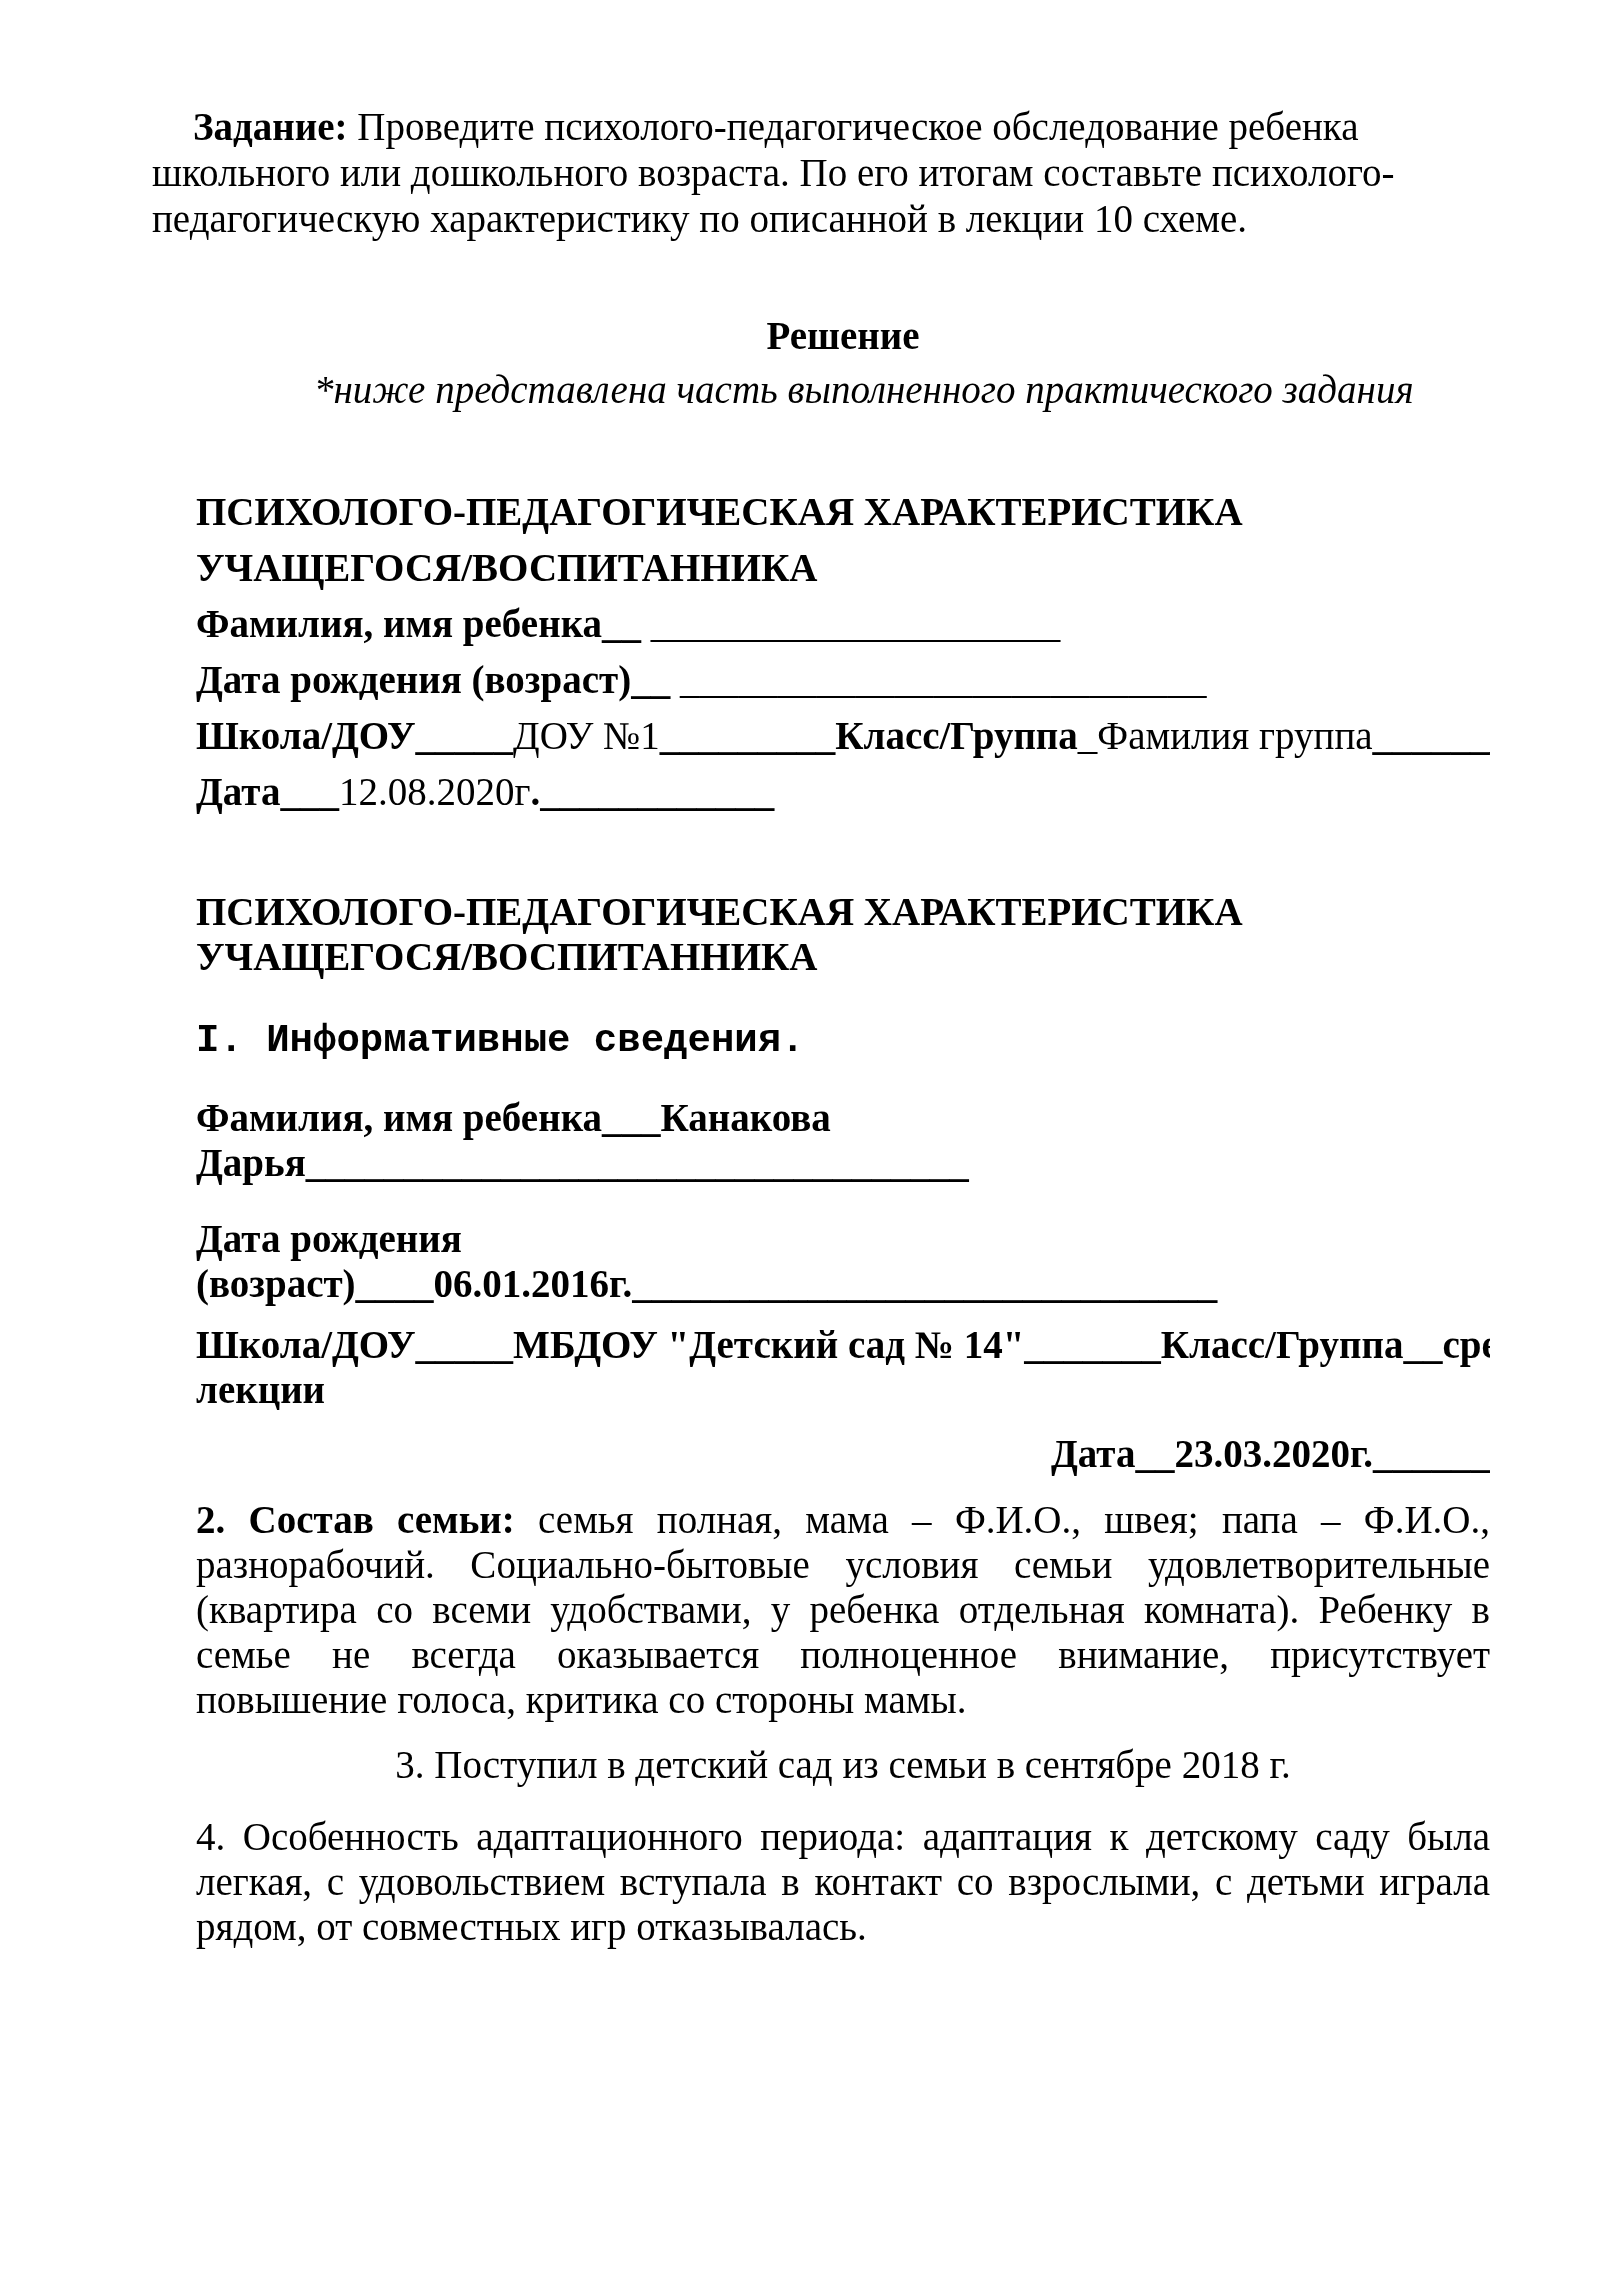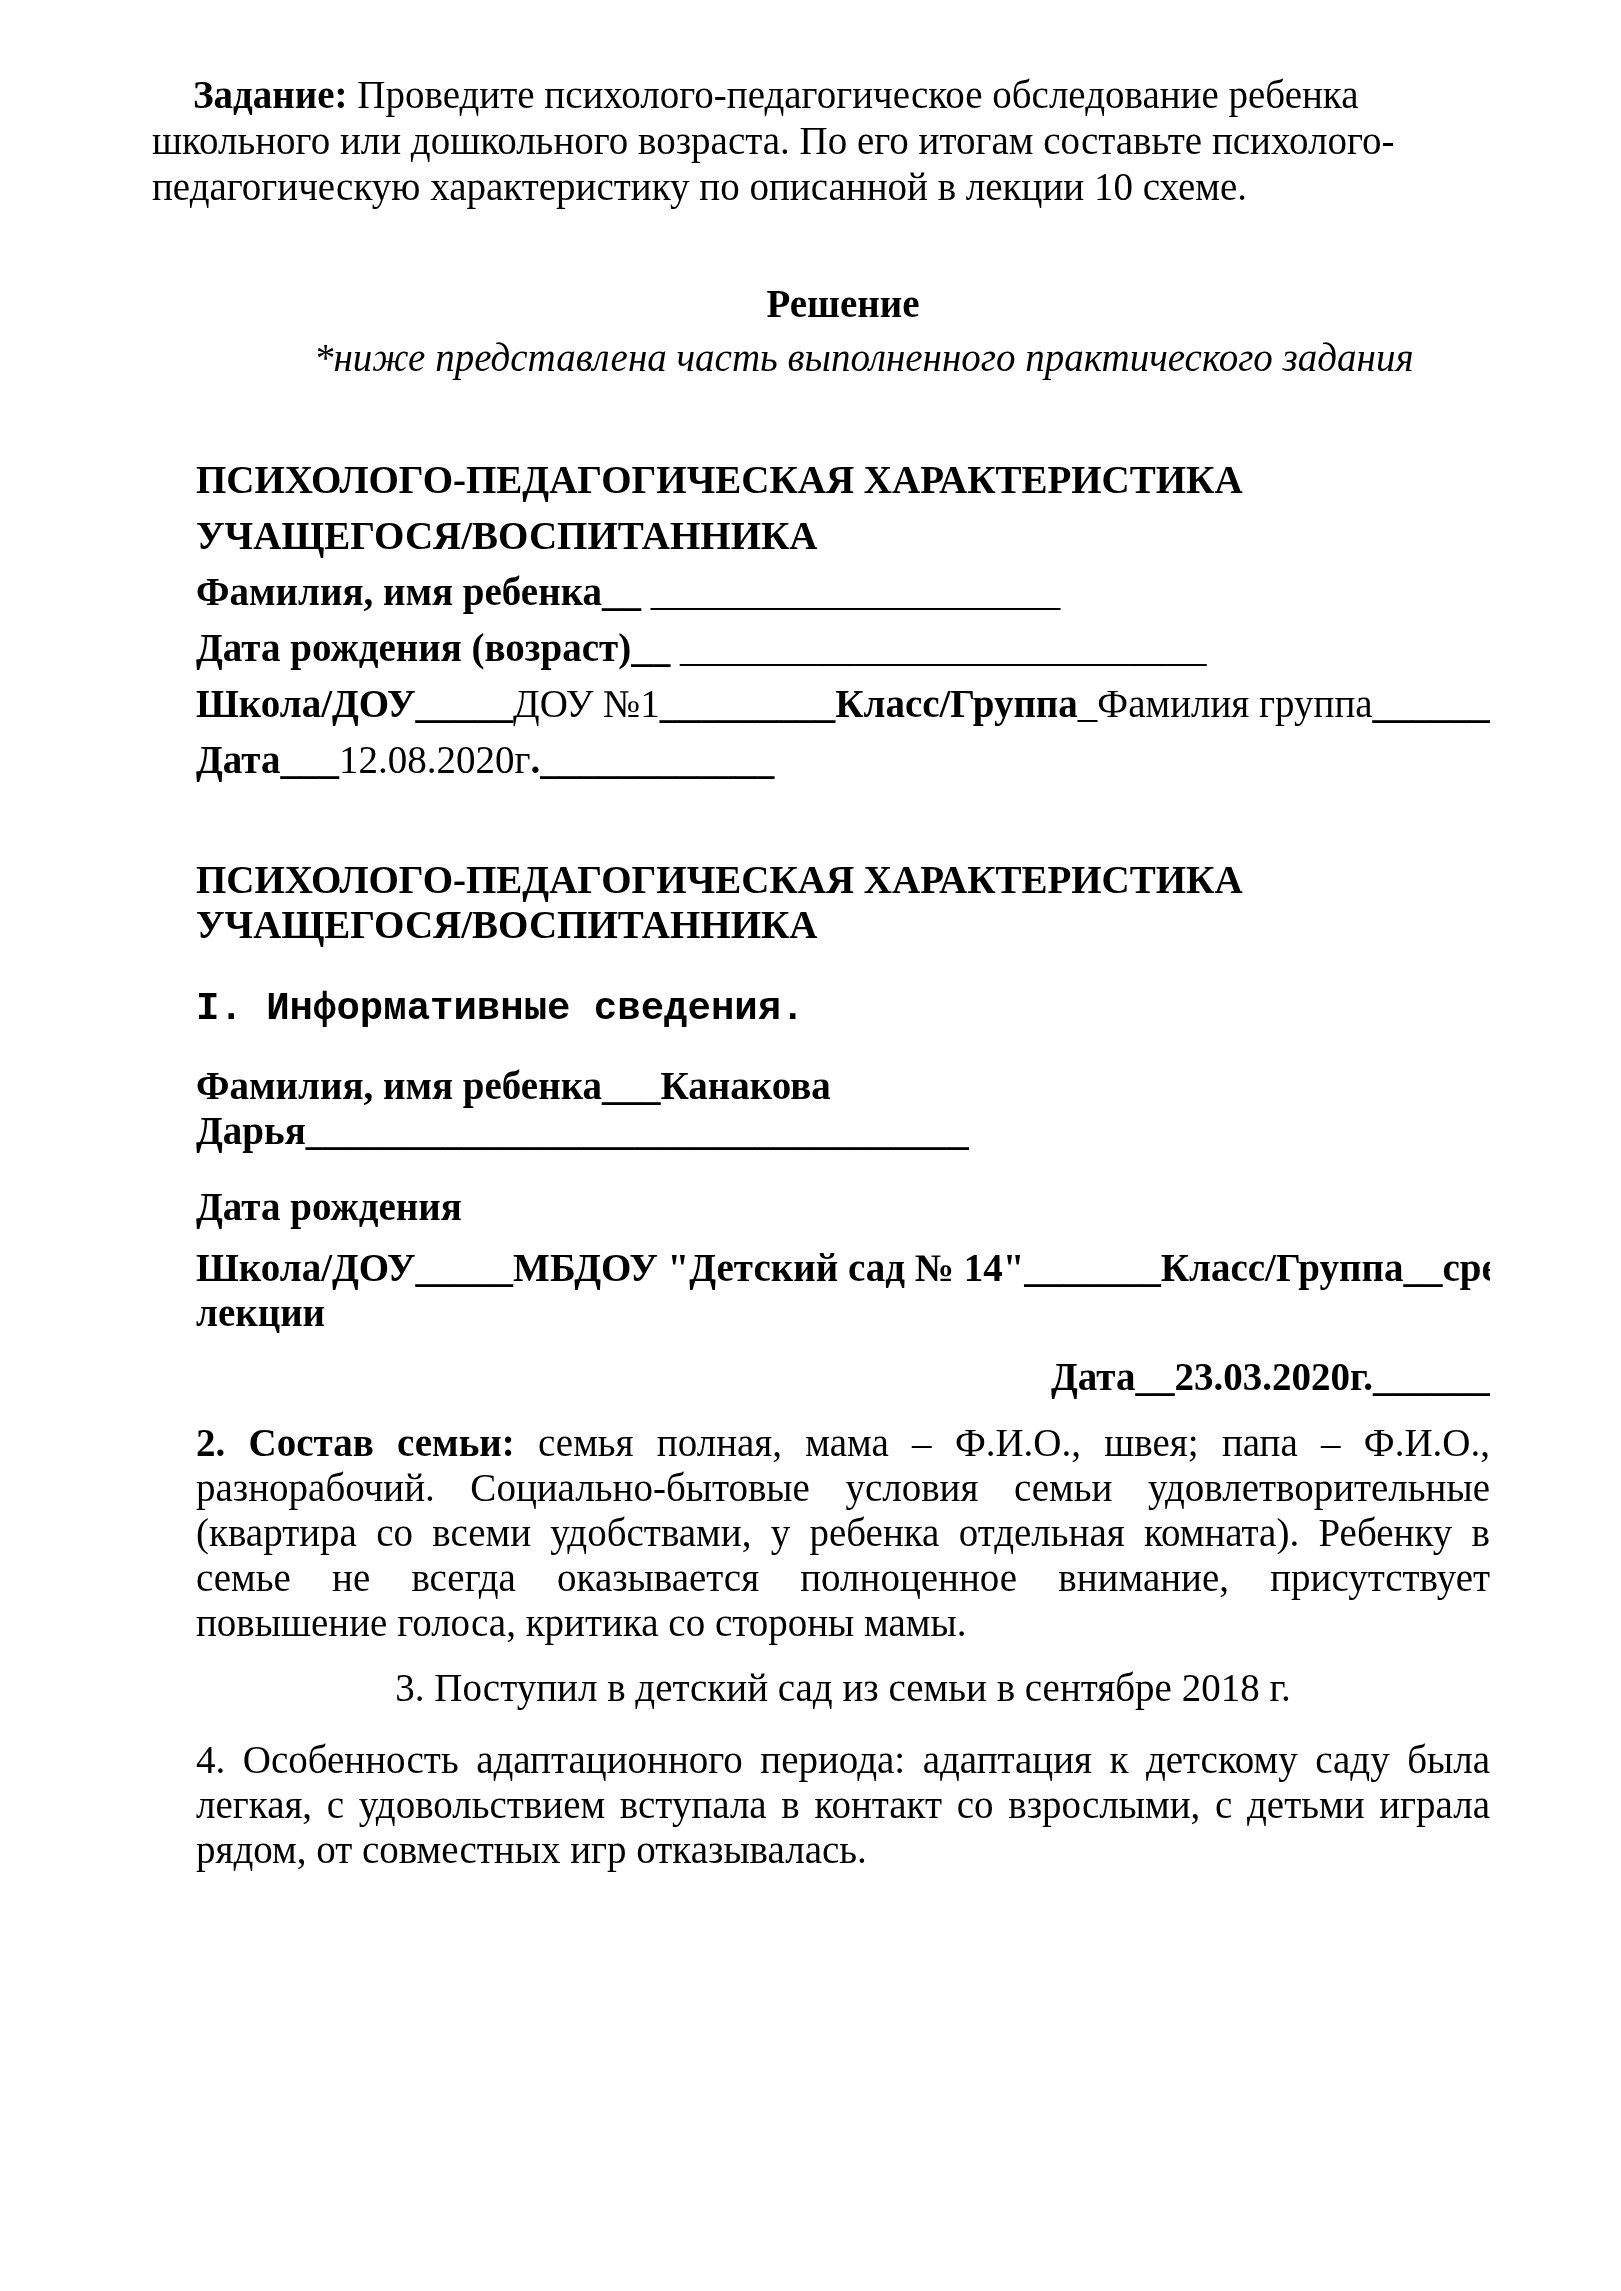--- a/index.html
+++ b/index.html
@@ -9,21 +9,21 @@
     background: #ffffff;
     color: #000000;
     font-family: "Liberation Serif", "DejaVu Serif", serif;
     font-size: 39px;
     overflow: hidden;
   }
   .page {
     box-sizing: border-box;
     width: 1621px;
     height: 2116px;
-    padding: 72px 131px 59px 152px;
+    padding: 104px 131px 59px 152px;
   }
   .b { font-weight: bold; }
   .u { }
   p { margin: 0; }
 
   .task {
     margin-left: 0;
     text-indent: 41px;
     line-height: 46px;
     text-align: left;
@@ -111,20 +111,21 @@
 
   <p class="section-heading">I. Информативные сведения.</p>
 
   <div class="entry name-entry">
     <div class="line"><span class="b">Фамилия, имя ребенка</span><span class="b">___</span><span class="b u">Канакова</span></div>
     <div class="line"><span class="b u">Дарья</span><span class="b">__________________________________</span></div>
   </div>
 
   <div class="entry dob-entry">
     <div class="line"><span class="b">Дата рождения</span></div>
+    <div class="line"><span class="b">(возраст)</span><span class="b">____</span><span class="b u">06.01.2016г.</span><span class="b">______________________________</span></div>
   </div>
 
   <div class="entry school-entry">
     <div class="line"><span class="b u">Школа/ДОУ</span><span class="b">_____</span><span class="b u">МБДОУ "Детский сад № 14"</span><span class="b">_______</span><span class="b u">Класс/Группа</span><span class="b">__</span><span class="b u">средняя</span></div>
     <div class="line"><span class="b u">лекции</span></div>
   </div>
 
   <div class="entry date-entry">
     <div class="line"><span class="b">Дата</span><span class="b">__</span><span class="b u">23.03.2020г.</span><span class="b">______</span></div>
   </div>

